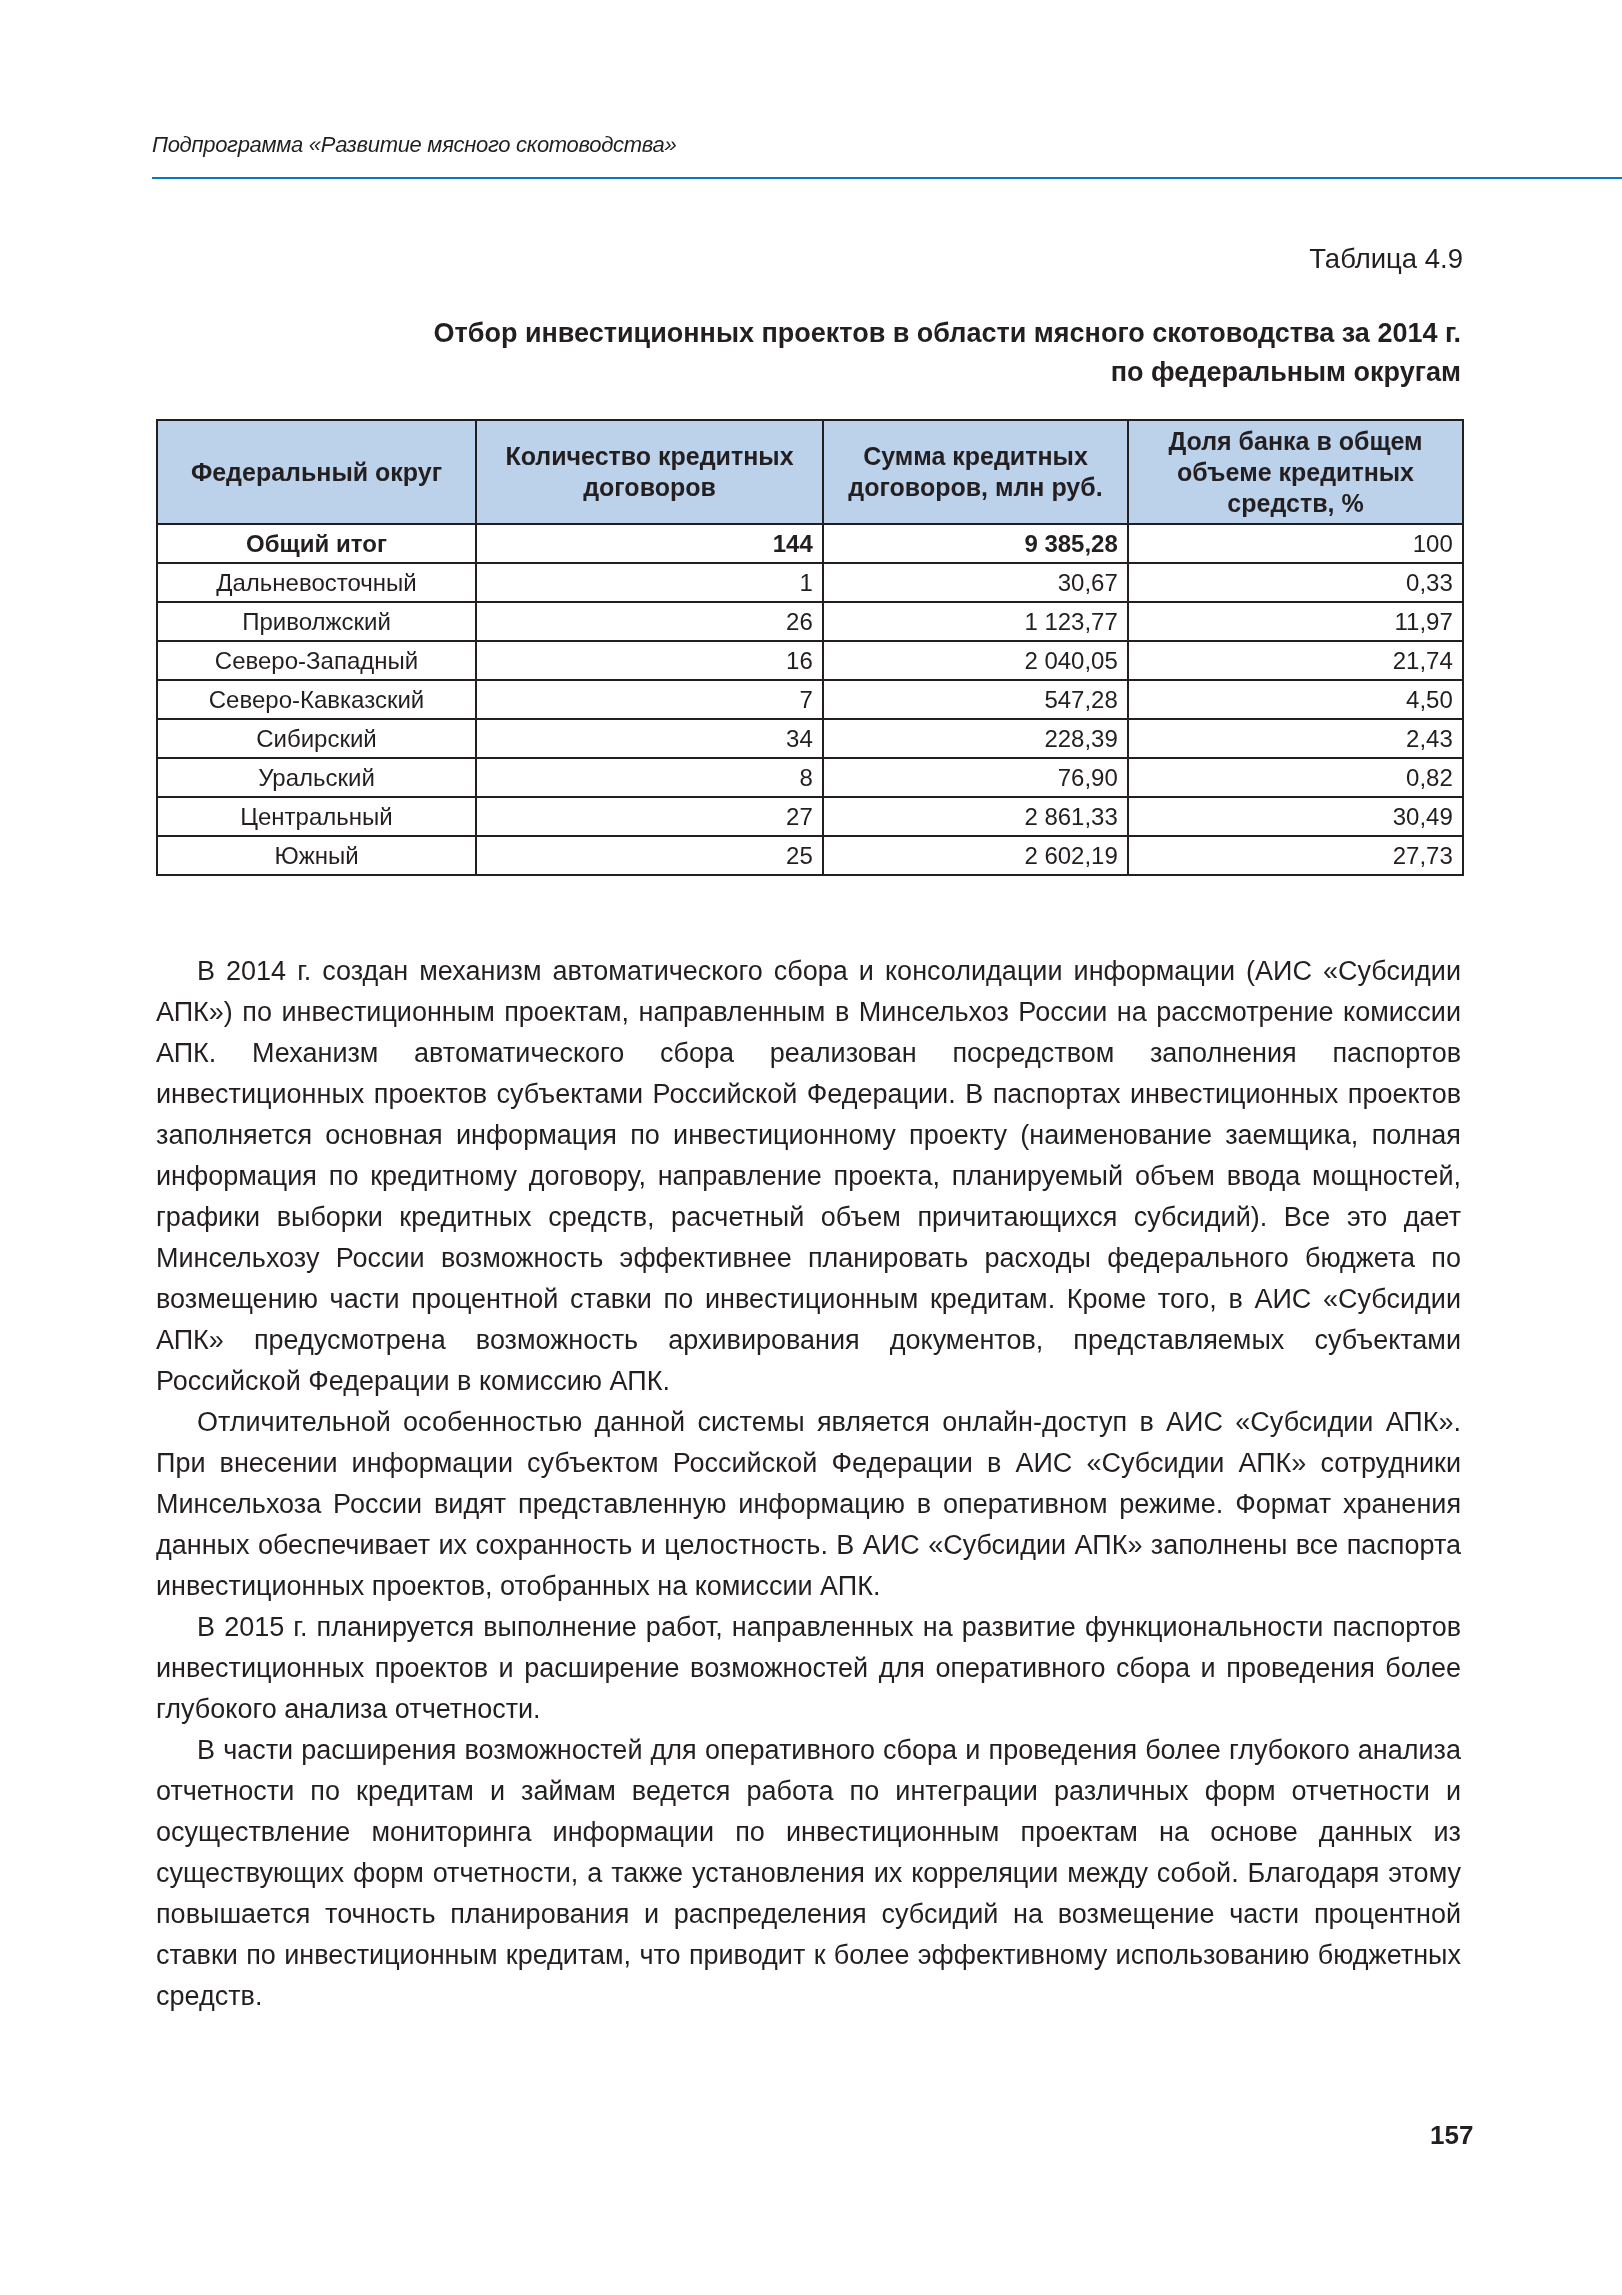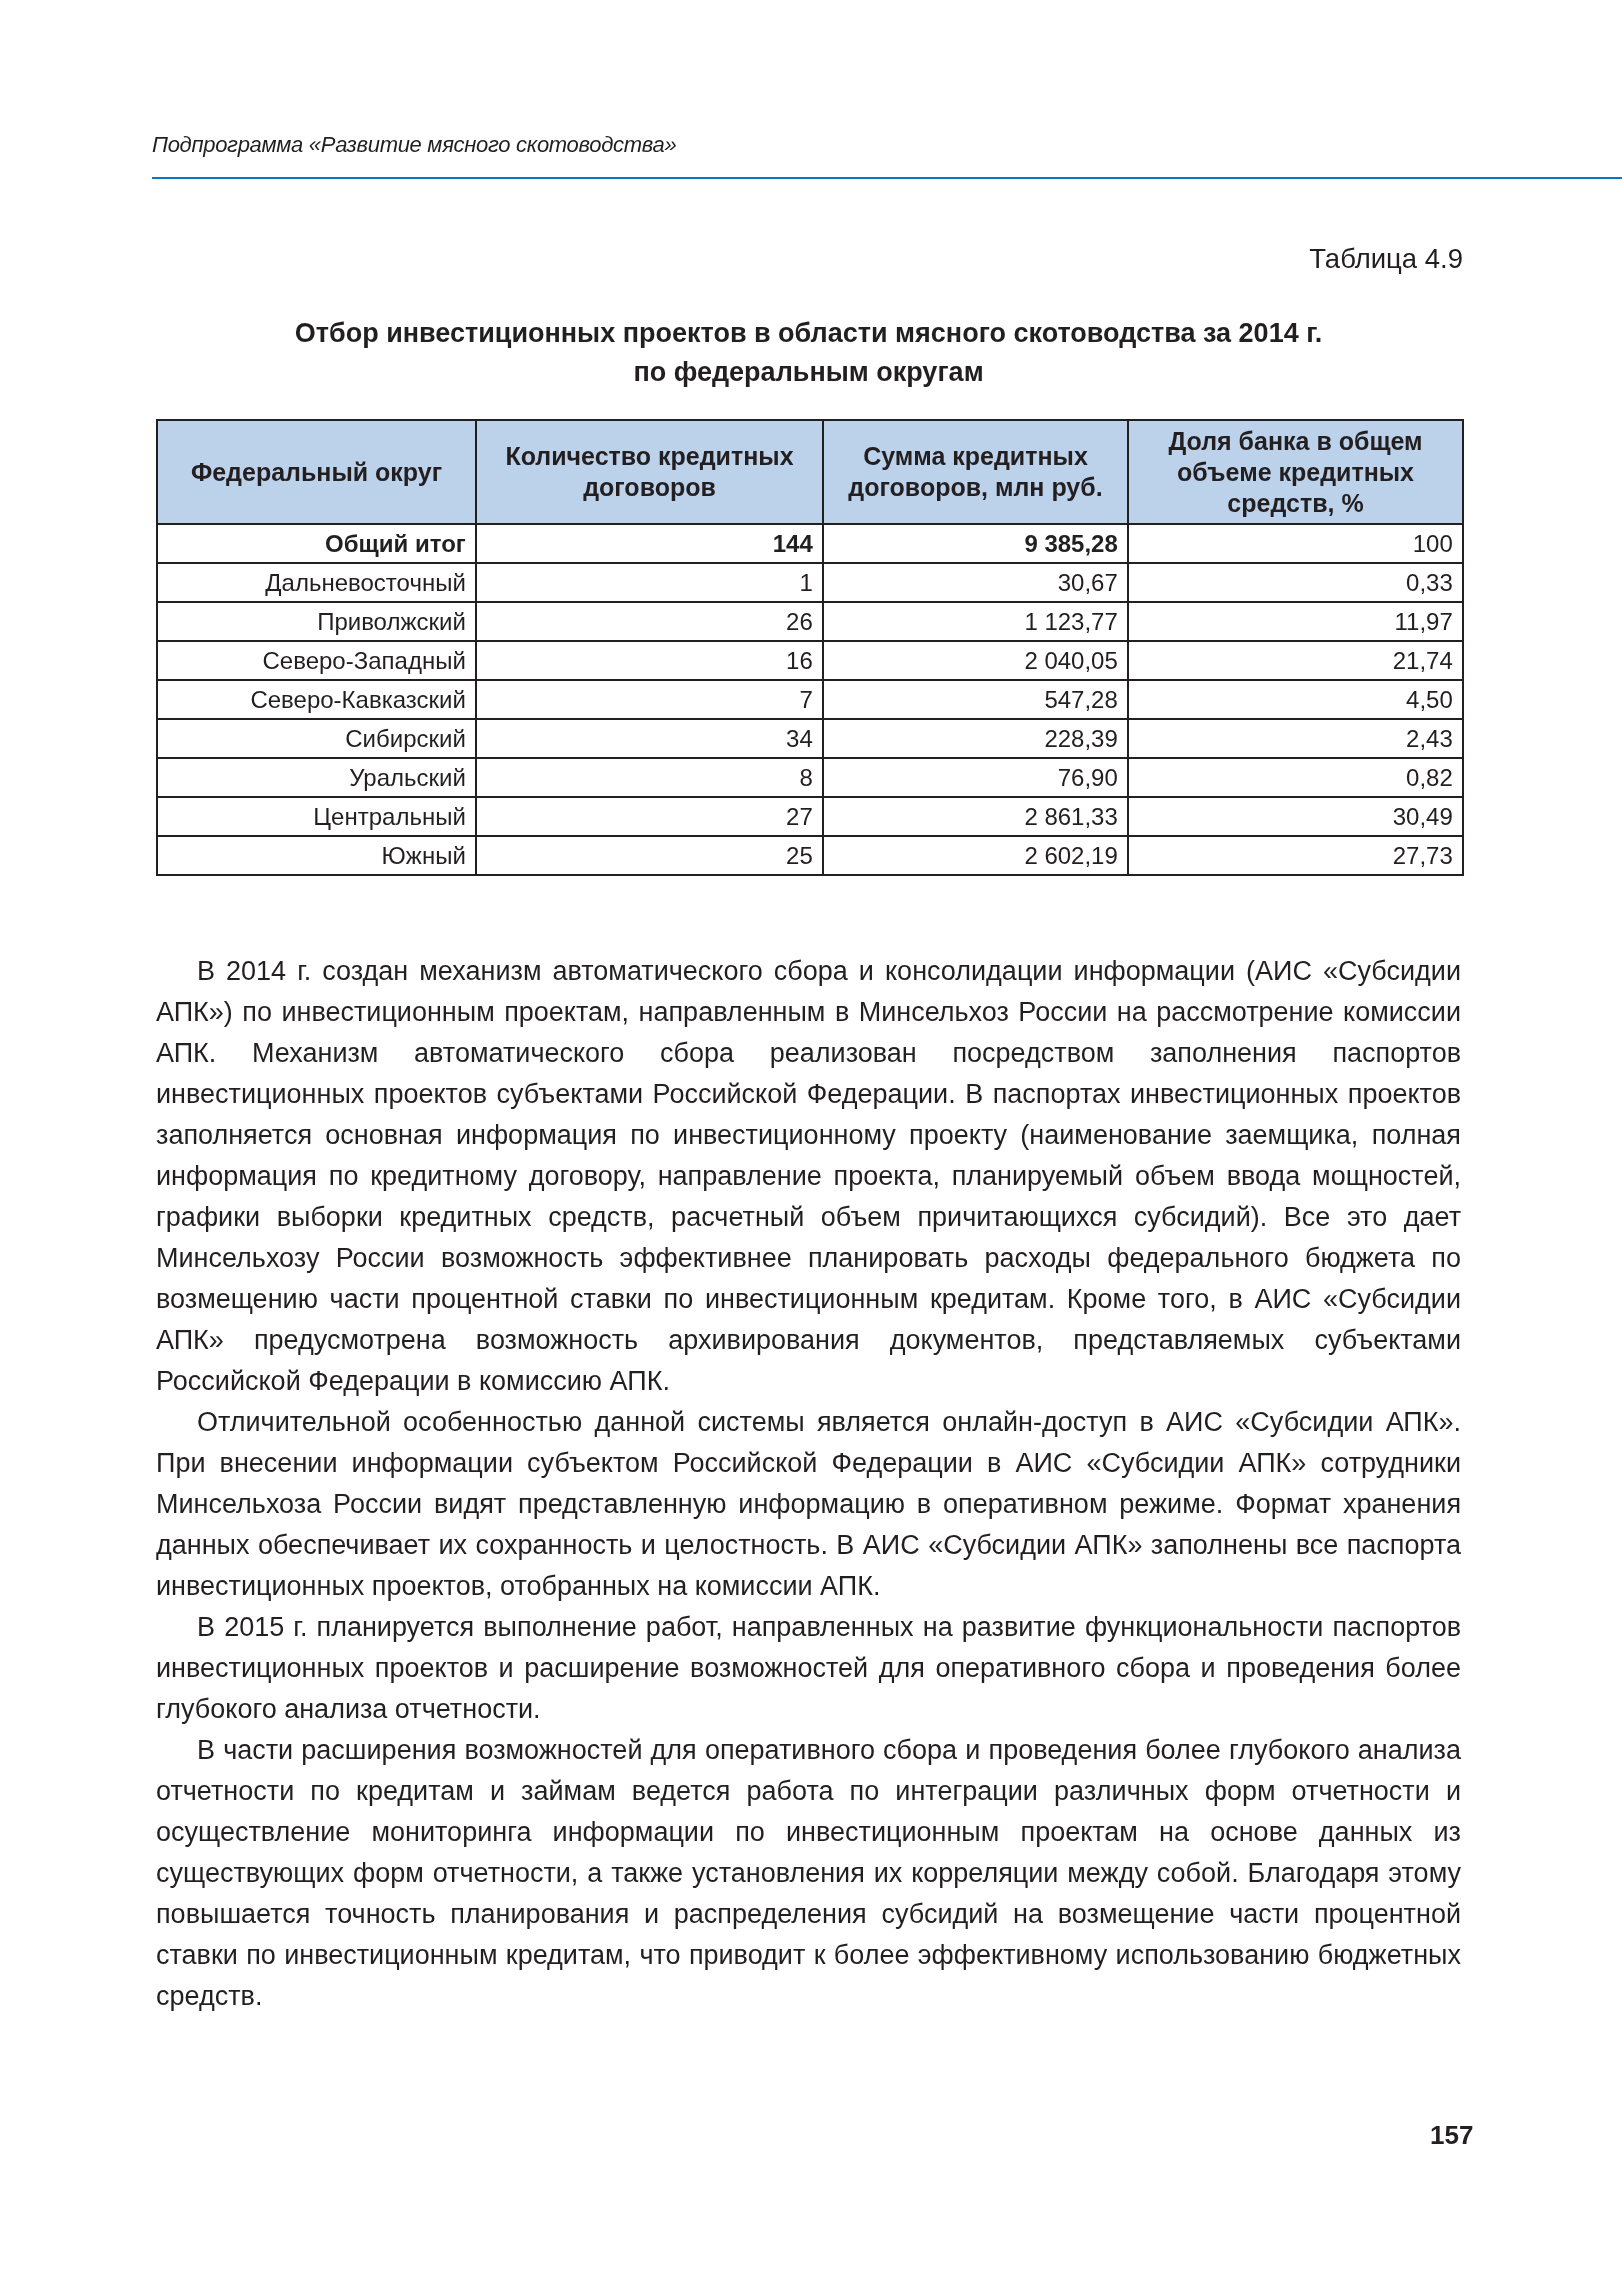--- a/index.html
+++ b/index.html
@@ -1,25 +1,25 @@
 <!DOCTYPE html>
 <html style="font-size:10.5px"><head>
 <meta charset="utf-8">
 <style>
   html, body { margin: 0; padding: 0; background: #ffffff; }
   body { width: 1623px; height: 2295px; position: relative; overflow: hidden; color: #231f20; font-family: "Liberation Sans", sans-serif; }
   .running-head { position: absolute; left: 152px; top: 132px; font-size: 22px; font-style: italic; letter-spacing: -0.3px; white-space: nowrap; }
   .head-rule { position: absolute; left: 152px; right: 0; top: 177px; height: 2px; background: #0a78c0; }
   .table-label { position: absolute; right: 160px; top: 243px; font-size: 27.5px; white-space: nowrap; text-align: right; }
-  .table-title { position: absolute; left: 156px; width: 1305px; top: 314px; text-align: center; font-weight: bold; font-size: 27px; line-height: 39px; }
+  .table-title { position: absolute; left: 156px; width: 1305px; top: 314px; text-align: right; font-weight: bold; font-size: 27px; line-height: 39px; }
   table.data { position: absolute; left: 156px; top: 419px; width: 1306px; border-collapse: collapse; font-size: 24px; table-layout: fixed; }
   table.data th, table.data td { border: 2px solid #231f20; padding: 0 9.2px; }
   table.data th { background: #bcd1ea; font-weight: bold; text-align: center; height: 102px; line-height: 31px; font-size: 25px; }
   table.data td { height: 37px; line-height: 37px; text-align: right; }
-  table.data td.name { text-align: right; }
+  table.data td.name { text-align: center; }
   table.data tr.total td { font-weight: bold; }
   table.data tr.total td.pct { font-weight: normal; }
   .body-text { position: absolute; left: 156px; width: 1305px; top: 951px; font-size: 27px; line-height: 41px; text-align: justify; }
   .body-text p { margin: 0; text-indent: 41px; }
   .page-num { position: absolute; left: 1430px; top: 2120px; font-size: 26px; font-weight: bold; }
 </style>
 </head>
 <body>
 
 <div class="running-head">Подпрограмма «Развитие мясного скотоводства»</div>

